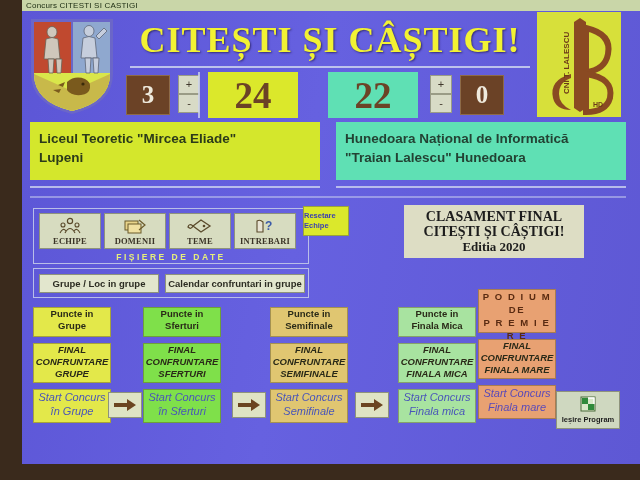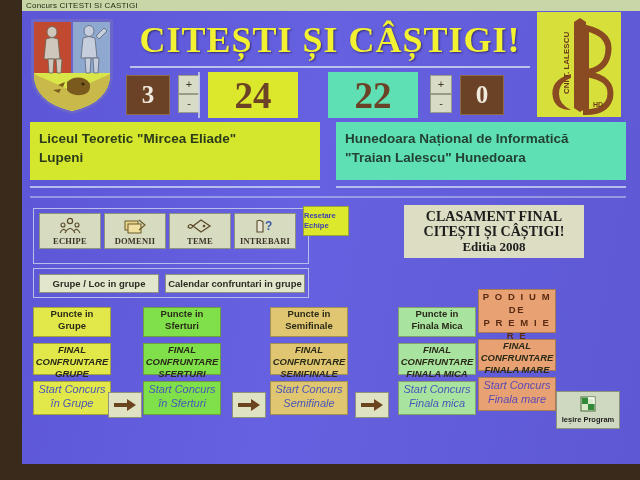--- a/index.html
+++ b/index.html
@@ -80,21 +80,21 @@
     font-family:"Liberation Serif",serif;font-weight:bold;color:#1d1d1d;line-height:15px;}
   .clasament .l1,.clasament .l2{font-size:14px;}
   .clasament .l3{font-size:13px;}
 
   
   .stage{position:absolute;width:78px;}
   .cell{box-sizing:border-box;width:100%;display:flex;flex-direction:column;align-items:center;
     text-align:center;border:1px solid rgba(90,80,40,.45);}
   .c-pts{height:30px;font-family:"Liberation Sans",sans-serif;font-weight:bold;font-size:9.5px;
     line-height:12px;color:#2a2a18;}
-  .c-final{height:32px;margin-top:6px;font-family:"Liberation Sans",sans-serif;font-weight:bold;
+  .c-final{height:40px;margin-top:6px;font-family:"Liberation Sans",sans-serif;font-weight:bold;
     font-style:italic;font-size:9.5px;line-height:12px;color:#2a2a18;}
   .c-start{height:34px;margin-top:6px;font-family:"Liberation Sans",sans-serif;font-style:italic;
     font-size:11px;line-height:14px;color:#4a56b8;}
 
   .podium{height:44px;font-family:"Liberation Sans",sans-serif;font-weight:bold;font-size:9.5px;
     line-height:13px;color:#5a2b12;letter-spacing:1.6px;}
 
   .arrowbox{position:absolute;width:34px;height:26px;background:#dfe3c4;border:1px solid #8e937c;
     box-sizing:border-box;display:flex;align-items:center;justify-content:center;}
 
@@ -226,36 +226,37 @@
     </div>
     <div class="dbtn" style="left:200px;">
       <div class="ic">
         <svg width="22" height="18" viewBox="0 0 22 18">
           <path d="M3 15 L3 4 q3 -2 6 1 l0 10 z" fill="#e8e4d4" stroke="#5a4a2a" stroke-width="1.1"></path>
           <text x="11" y="13" font-family="Liberation Sans" font-size="12" font-weight="bold" fill="#3a5aa8">?</text>
         </svg>
       </div>
       <div class="lbl">INTREBARI</div>
     </div>
+    <div class="grp-title">FIȘIERE DE DATE</div>
   </div>
 
   <div class="grp grp-lists">
     <div class="listbtn" style="left:5px;width:120px;">Grupe / Loc in grupe</div>
     <div class="listbtn" style="left:131px;width:140px;">Calendar confruntari in grupe</div>
   </div>
 
   <div class="reset">
     <div>Resetare</div>
     <div>Echipe</div>
   </div>
 
   <div class="clasament">
     <div class="l1">CLASAMENT FINAL</div>
     <div class="l2">CITEȘTI ȘI CÂȘTIGI!</div>
-    <div class="l3">Editia 2008</div>
+    <div class="l3">Editia 2020</div>
   </div>
 
   <div class="stage" style="left:33px;top:307px;">
     <div class="cell c-pts" style="background:#e3e84a;">
       <div>Puncte in</div>
       <div>Grupe</div>
     </div>
     <div class="cell c-final" style="background:#e3e84a;">
       <div>FINAL</div>
       <div>CONFRUNTARE</div>

